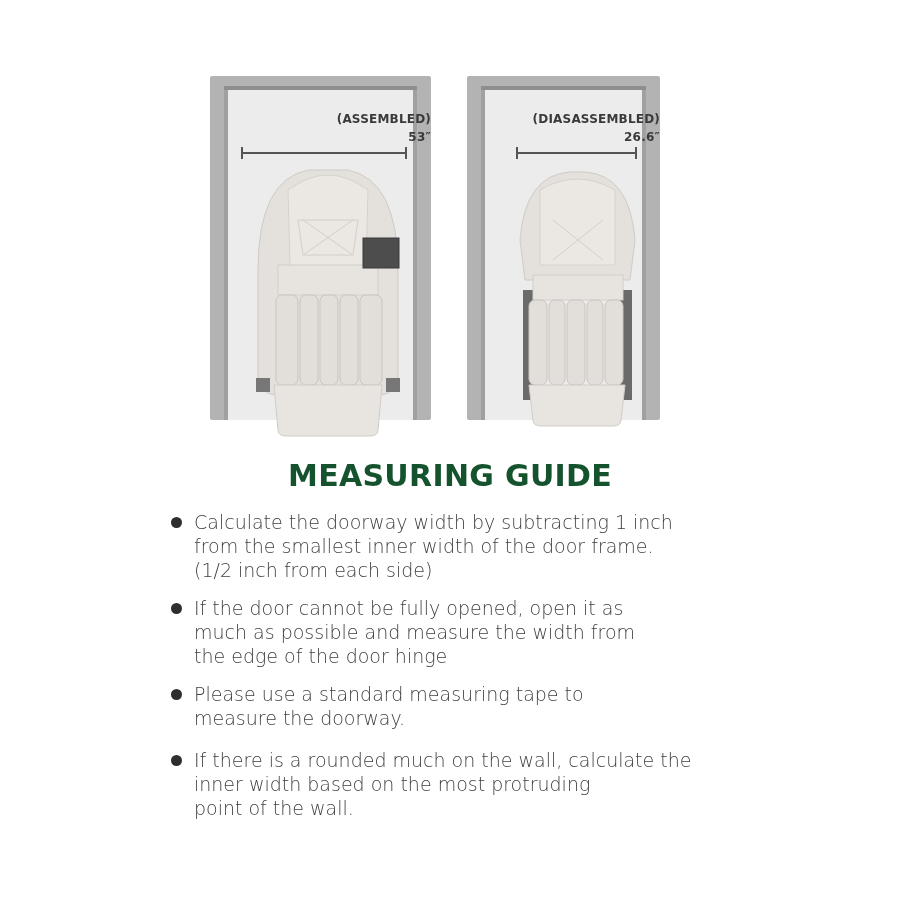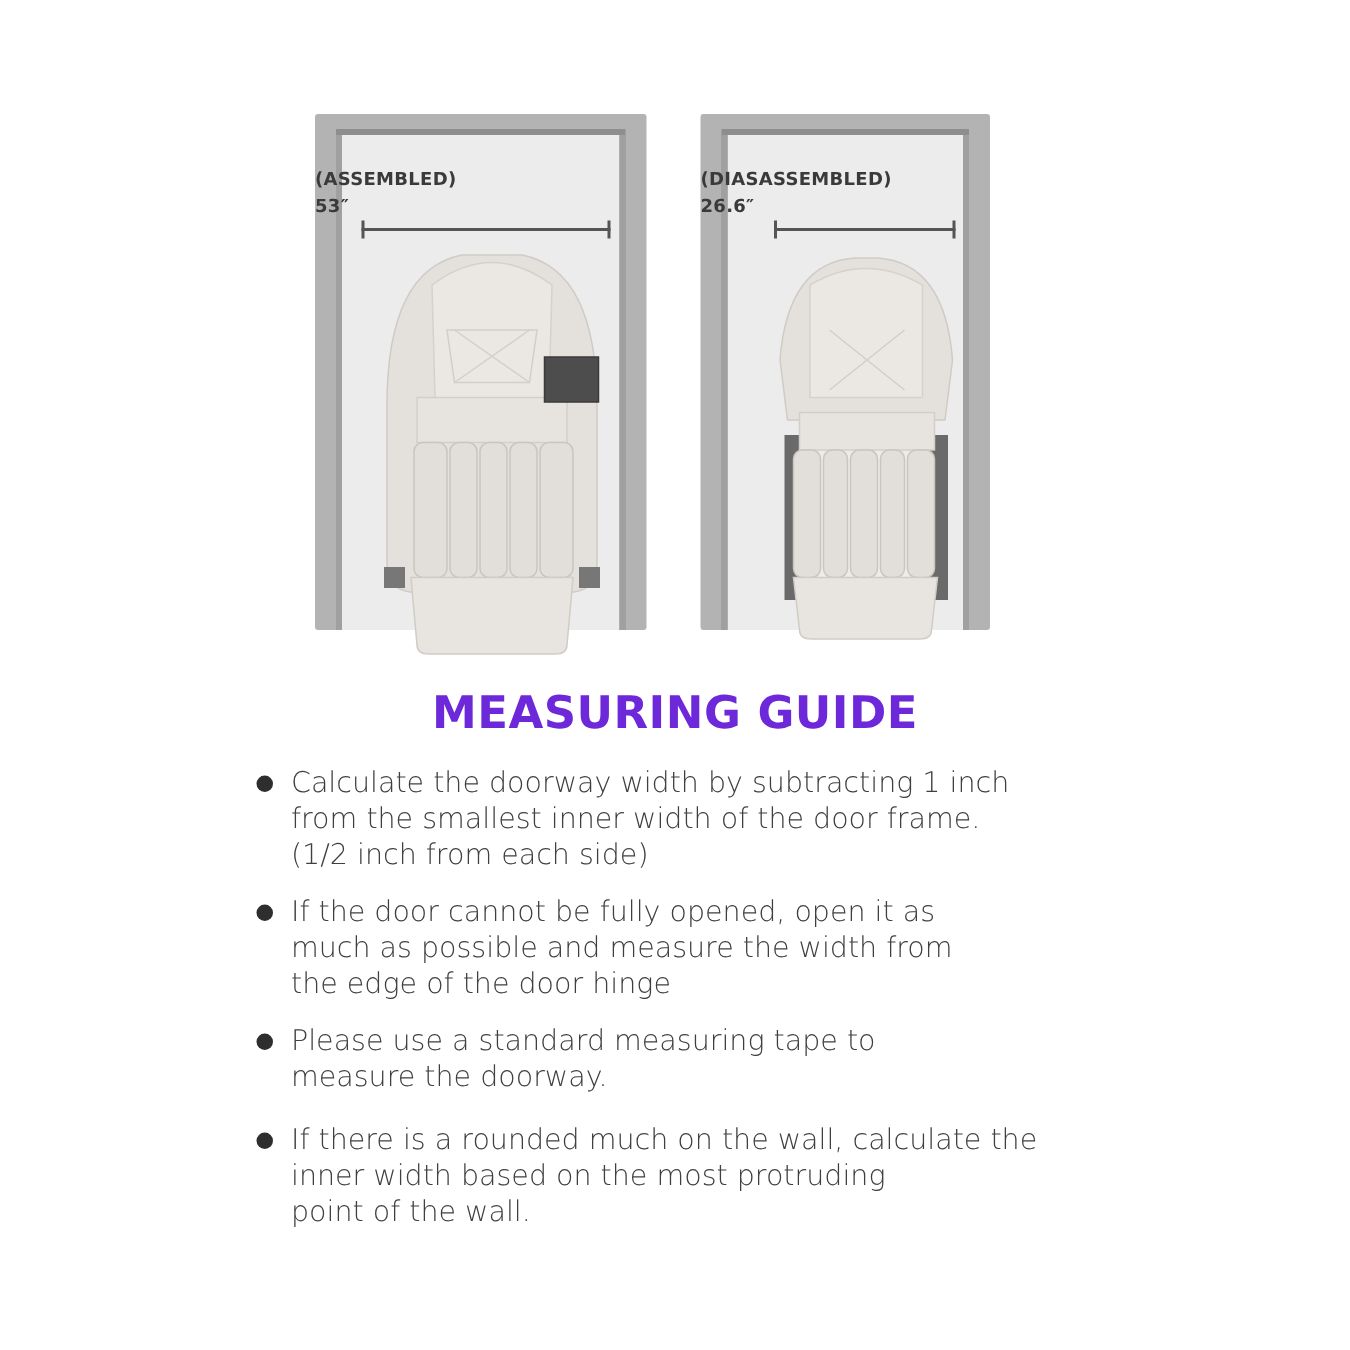--- a/index.html
+++ b/index.html
@@ -4,26 +4,26 @@
   <style>
     html, body { margin: 0; padding: 0; background: #ffffff; }
     body { width: 900px; height: 900px; position: relative; overflow: hidden; font-family: "DejaVu Sans", sans-serif; }
     .door { position: absolute; top: 76px; height: 344px; background: #b3b3b3; border-radius: 2px; }
     .door .inner-shadow { position: absolute; left: 14px; right: 14px; top: 10px; bottom: 0; background: #8e8e8e; }
     .door .opening { position: absolute; left: 18px; right: 18px; top: 14px; bottom: 0; background: #ececec; }
     .door .jamb-l, .door .jamb-r { position: absolute; top: 14px; bottom: 0; width: 4px; background: #a0a0a0; }
     .door .jamb-l { left: 14px; } .door .jamb-r { right: 14px; }
     #door-left { left: 210px; width: 221px; }
     #door-right { left: 467px; width: 193px; }
-    .label { position: absolute; left: 0; right: 0; text-align: left; font-weight: bold; color: #3a3a3a; font-size: 12px; letter-spacing: 0.2px; }
+    .label { position: absolute; left: 0; right: 0; text-align: right; font-weight: bold; color: #3a3a3a; font-size: 12px; letter-spacing: 0.2px; }
     .dim-line { position: absolute; height: 2px; background: #555; }
     .dim-line::before, .dim-line::after { content: ""; position: absolute; top: -5px; width: 2px; height: 12px; background: #555; }
     .dim-line::before { left: 0; } .dim-line::after { right: 0; }
     .chair { position: absolute; }
-    .title { position: absolute; top: 458px; left: 0; right: 0; text-align: center; font-family: "DejaVu Sans", sans-serif; font-weight: bold; font-size: 30px; color: #6d28d9; letter-spacing: 0.3px; }
+    .title { position: absolute; top: 458px; left: 0; right: 0; text-align: center; font-family: "DejaVu Sans", sans-serif; font-weight: bold; font-size: 30px; color: #14532d; letter-spacing: 0.3px; }
     .bullets { position: absolute; left: 170px; top: 510px; width: 560px; margin: 0; padding: 0; list-style: none; }
     .bullets li { position: relative; padding-left: 24px; font-family: "DejaVu Sans", sans-serif; font-size: 19px; line-height: 24px; color: #3f3f3f; font-weight: 300; }
     .bullets li .dot { position: absolute; left: 1px; top: 7px; width: 11px; height: 11px; border-radius: 50%; background: #2e2e2e; }
     .bullets li + li { margin-top: 14px; }
     .bullets li.gap { margin-top: 18px; }
   </style>
 </head>
 <body>
 
 <div class="door" id="door-left">

